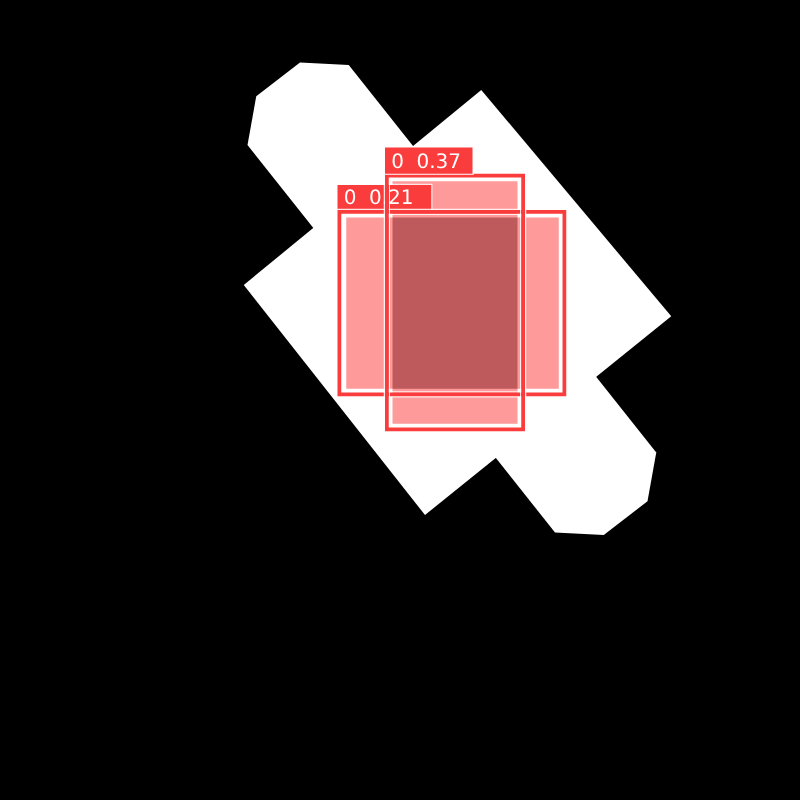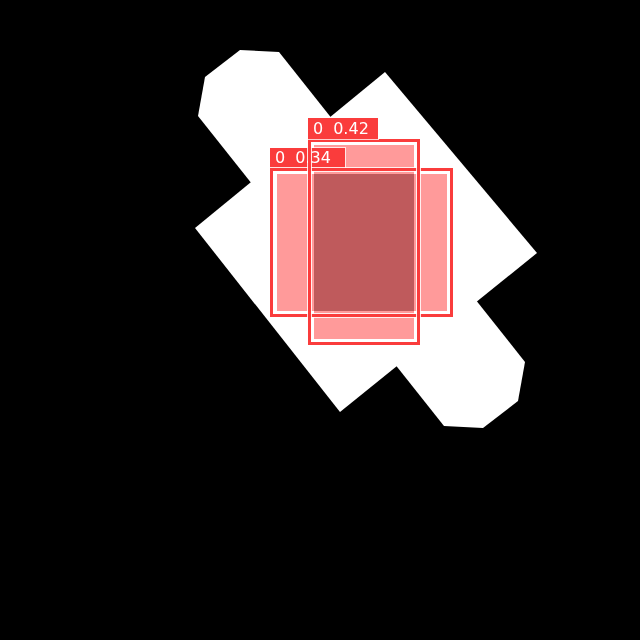--- a/index.html
+++ b/index.html
@@ -35,24 +35,24 @@
     <polygon points="205,77 240,50 279,52 525,362 518,401 483,428 444,426 198,116"></polygon>
     <polygon points="195,228 385,72 537,253 340,412"></polygon>
   </svg>
 
   <div class="fill-rect" style="left: 314px; top: 145px; width: 100px; height: 194px; background: rgb(255, 154, 154);"></div>
   <div class="fill-rect" style="left: 277px; top: 174px; width: 170px; height: 137px; background: rgb(255, 154, 154);"></div>
   <div class="fill-rect" style="left: 314px; top: 174px; width: 100px; height: 137px; background: rgb(191, 90, 92);"></div>
 
   <div class="label-tab" style="left: 270px; top: 148px; width: 75px; height: 20px;">
     <span>0</span>
-    <span>0.34</span>
+    <span>0.21</span>
   </div>
 
   <div class="bbox" style="left: 270px; top: 168px; width: 183px; height: 149px;"></div>
   <div class="bbox" style="left: 308px; top: 139px; width: 112px; height: 206px;"></div>
 
   <div class="label-tab" style="left: 308px; top: 118px; width: 70px; height: 21px;">
     <span>0</span>
-    <span>0.42</span>
+    <span>0.37</span>
   </div>
 
 </div>
 
 </body></html>

